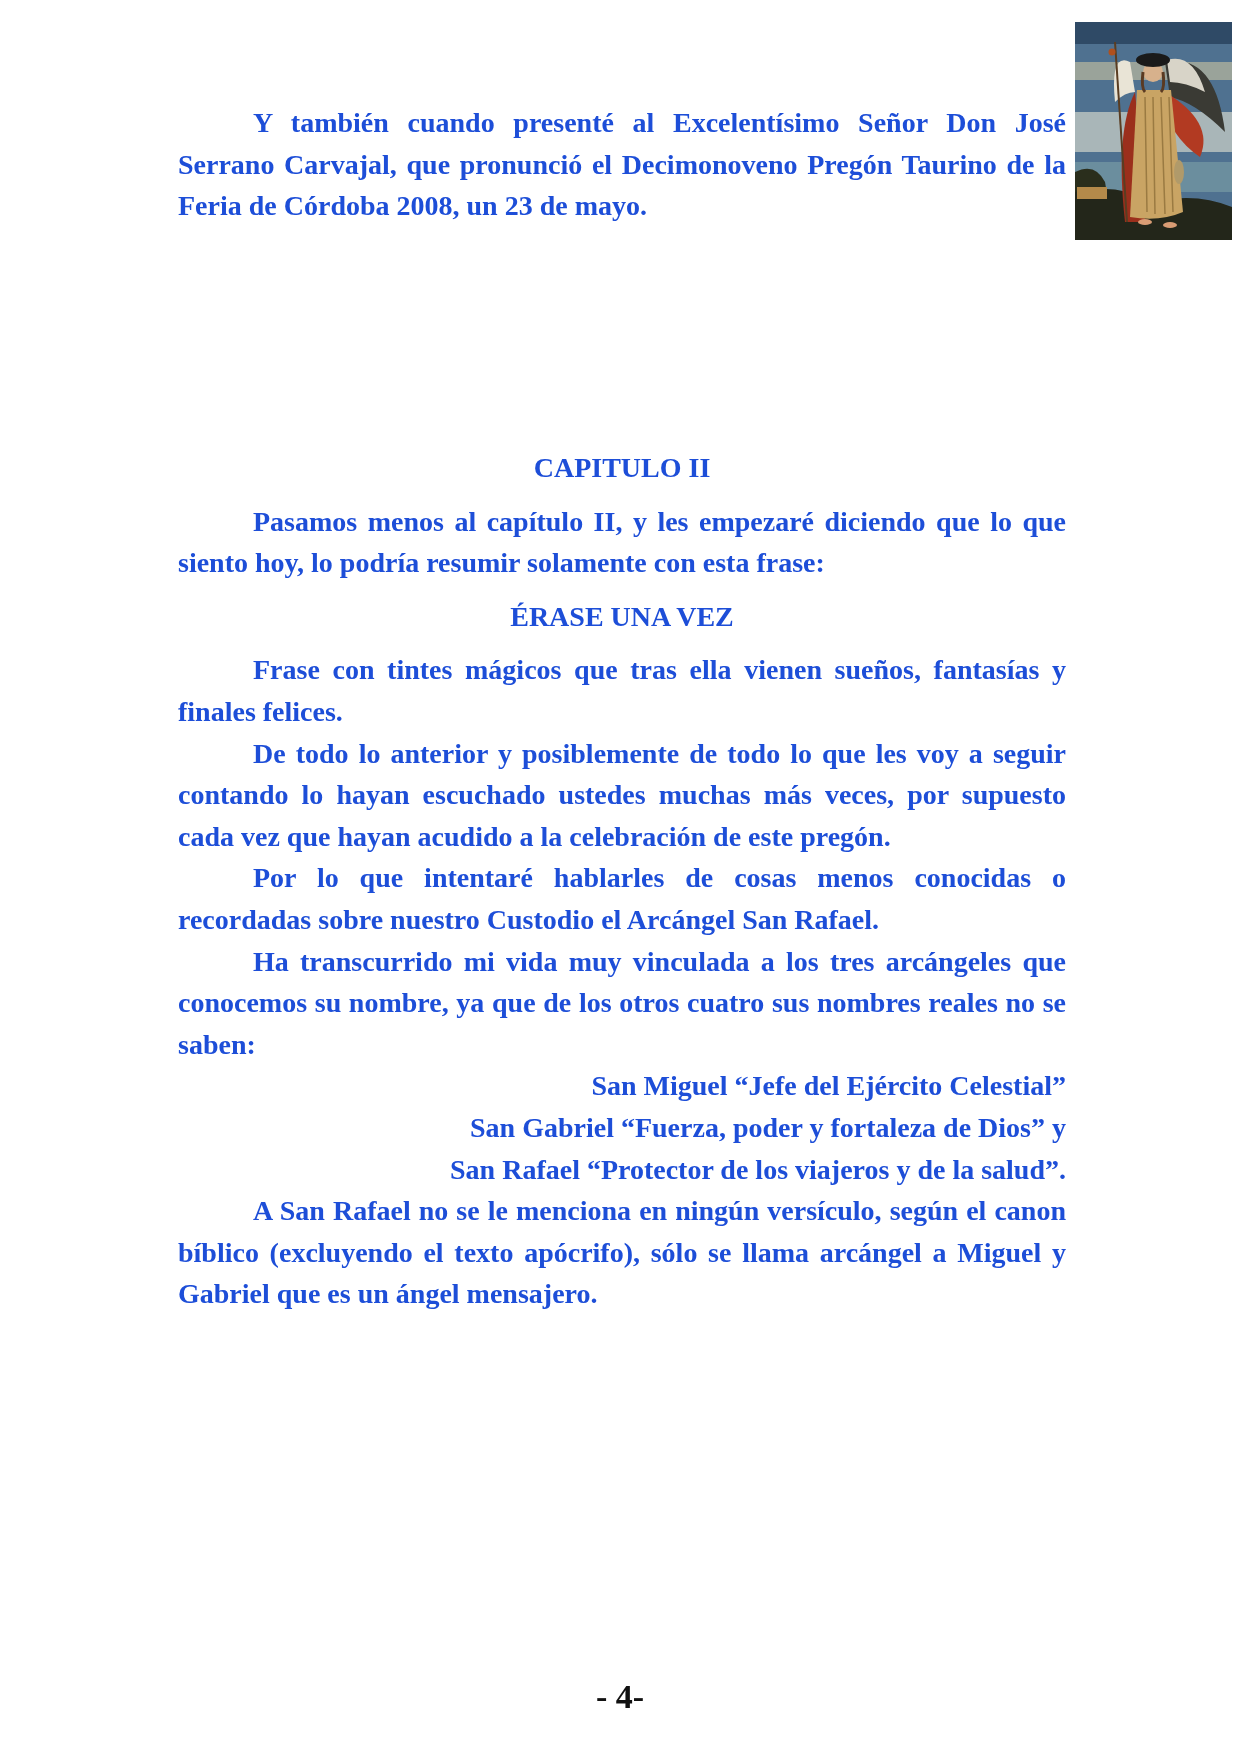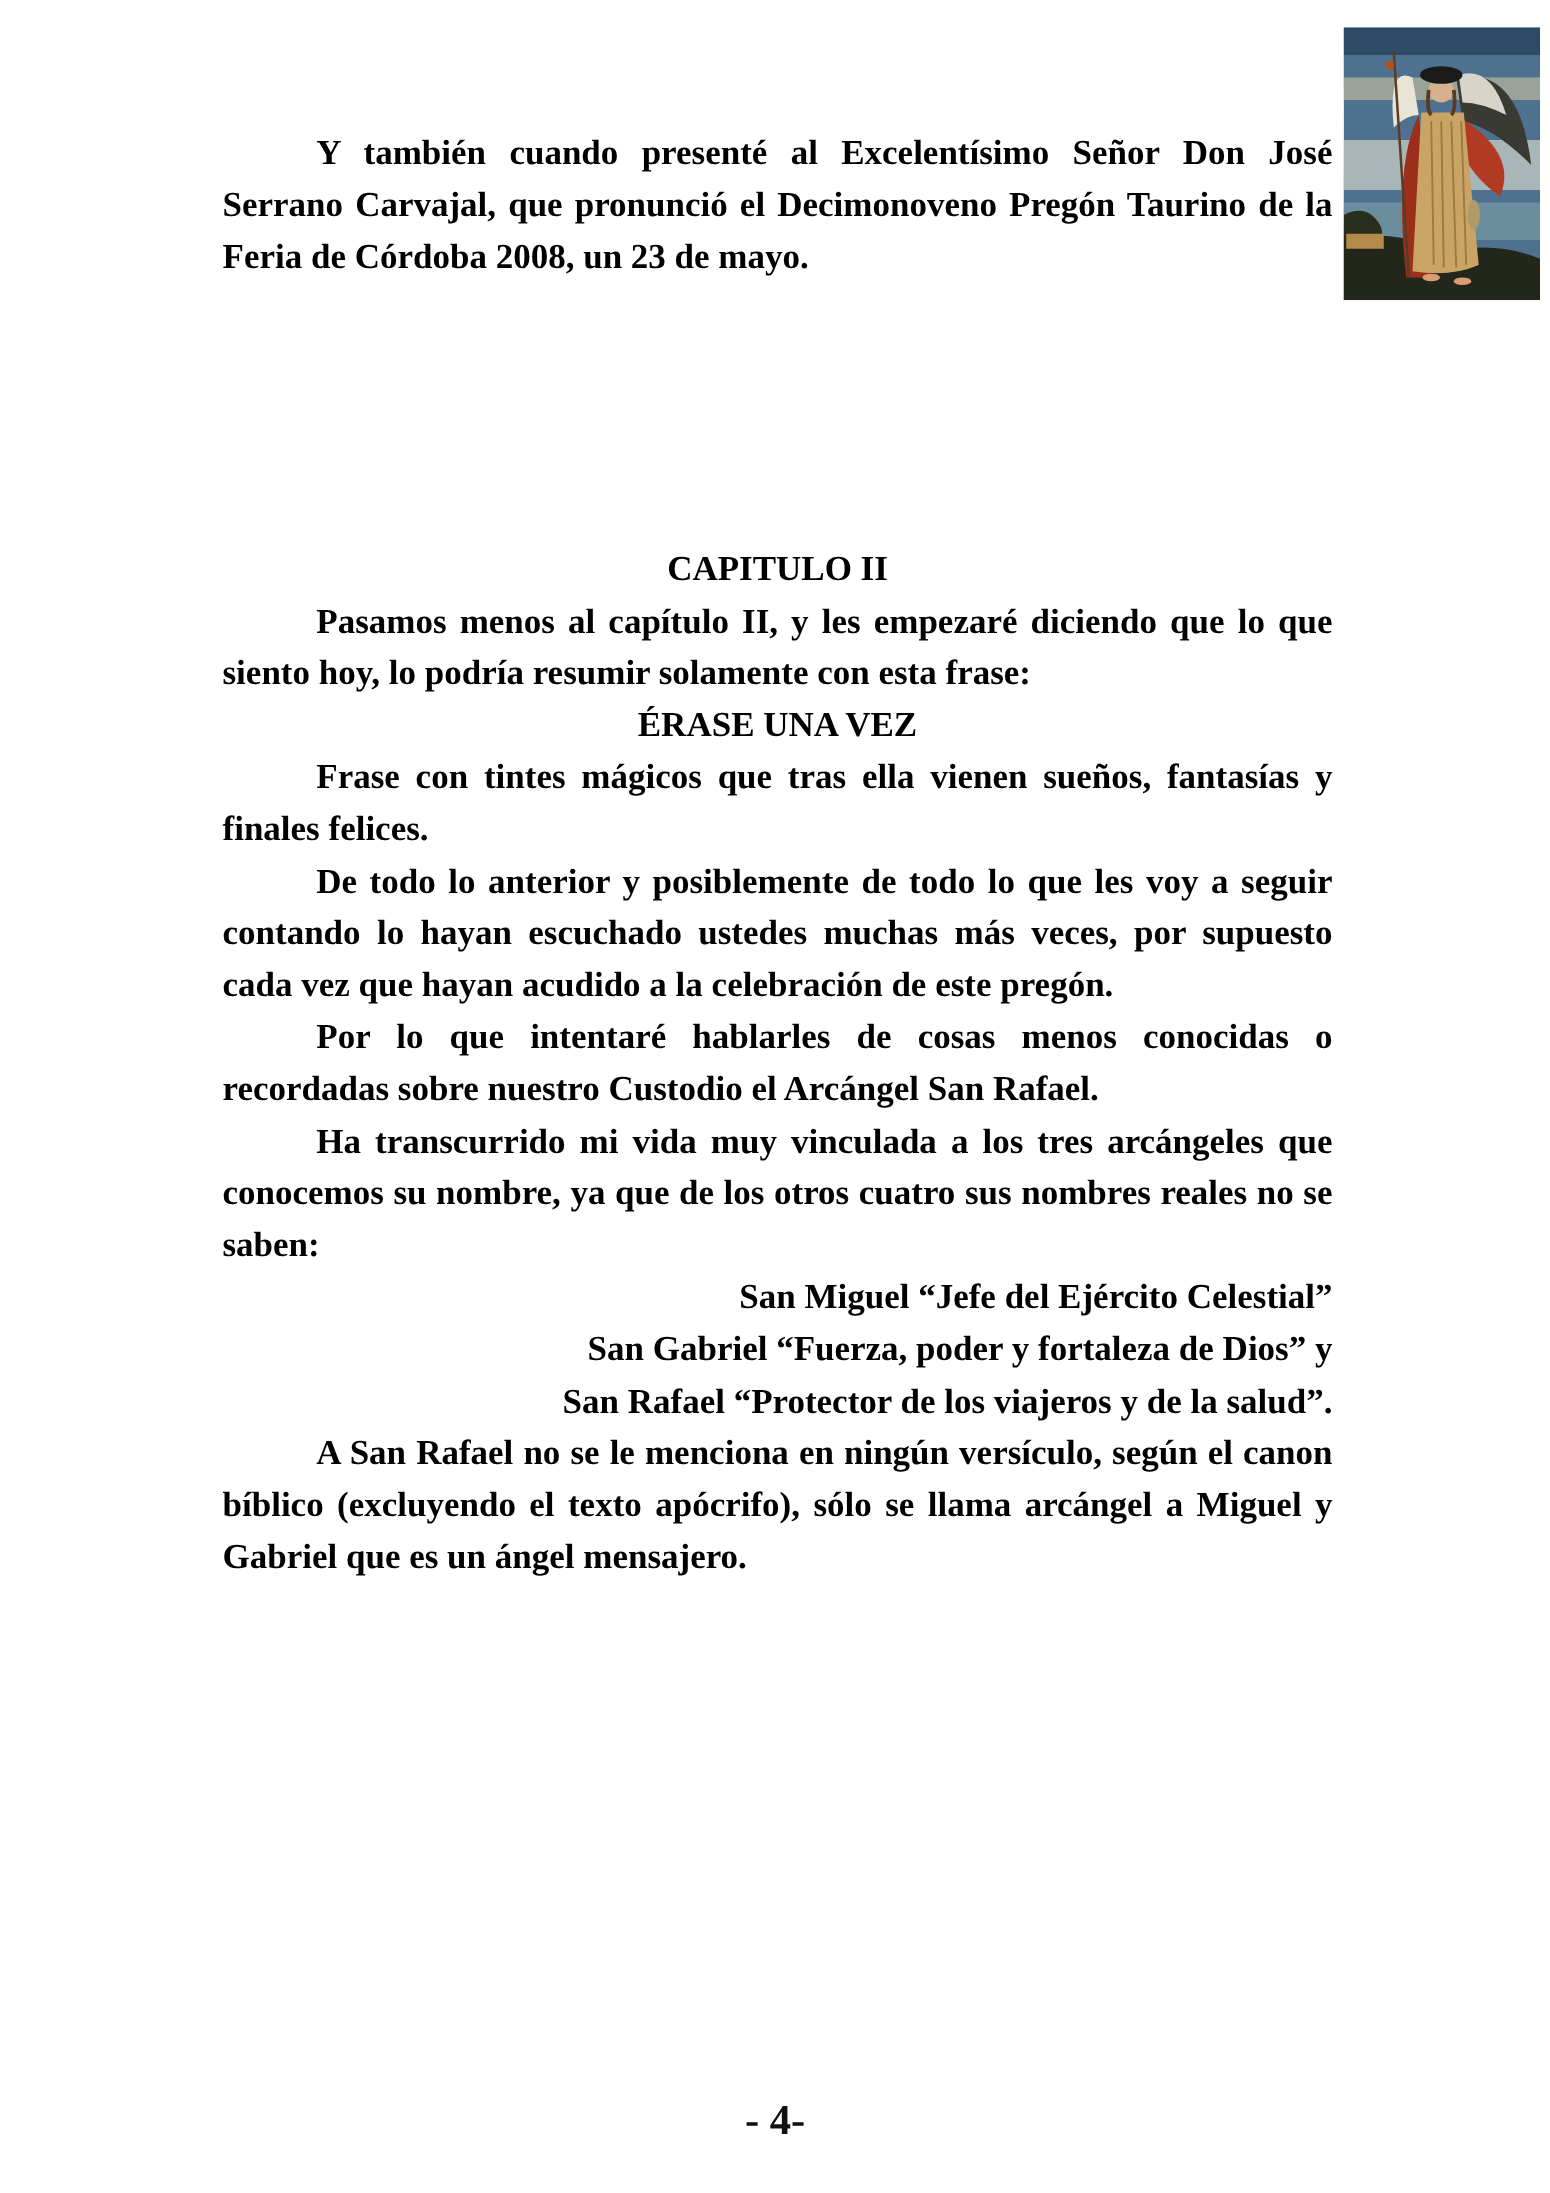--- a/index.html
+++ b/index.html
@@ -8,25 +8,25 @@
     position: absolute; left: 0; top: 0; width: 1240px; height: 1754px; background: #fff;
   }
   .text-block {
     position: absolute;
     left: 178px;
     width: 888px;
     font-family: "Liberation Serif", "DejaVu Serif", serif;
     font-weight: bold;
     font-size: 28px;
     line-height: 41.6px;
-    color: #000000;
+    color: #1d4ed8;
     text-align: justify;
   }
   .p { margin: 0; text-indent: 75px; }
-  .center { text-align: center; text-indent: 0; margin: 0; }
+  .center { text-align: center; text-indent: 0; margin: 12px; }
   .chapter-title { letter-spacing: 0; }
   .list-line { margin: 0; padding-left: 75px; text-align: right; text-indent: 0; }
   #block-top { top: 102px; }
   #block-main { top: 435px; }
   .page-number {
     position: absolute;
     left: 0; width: 1240px;
     top: 1678px;
     text-align: center;
     font-family: "Liberation Serif", "DejaVu Serif", serif;

